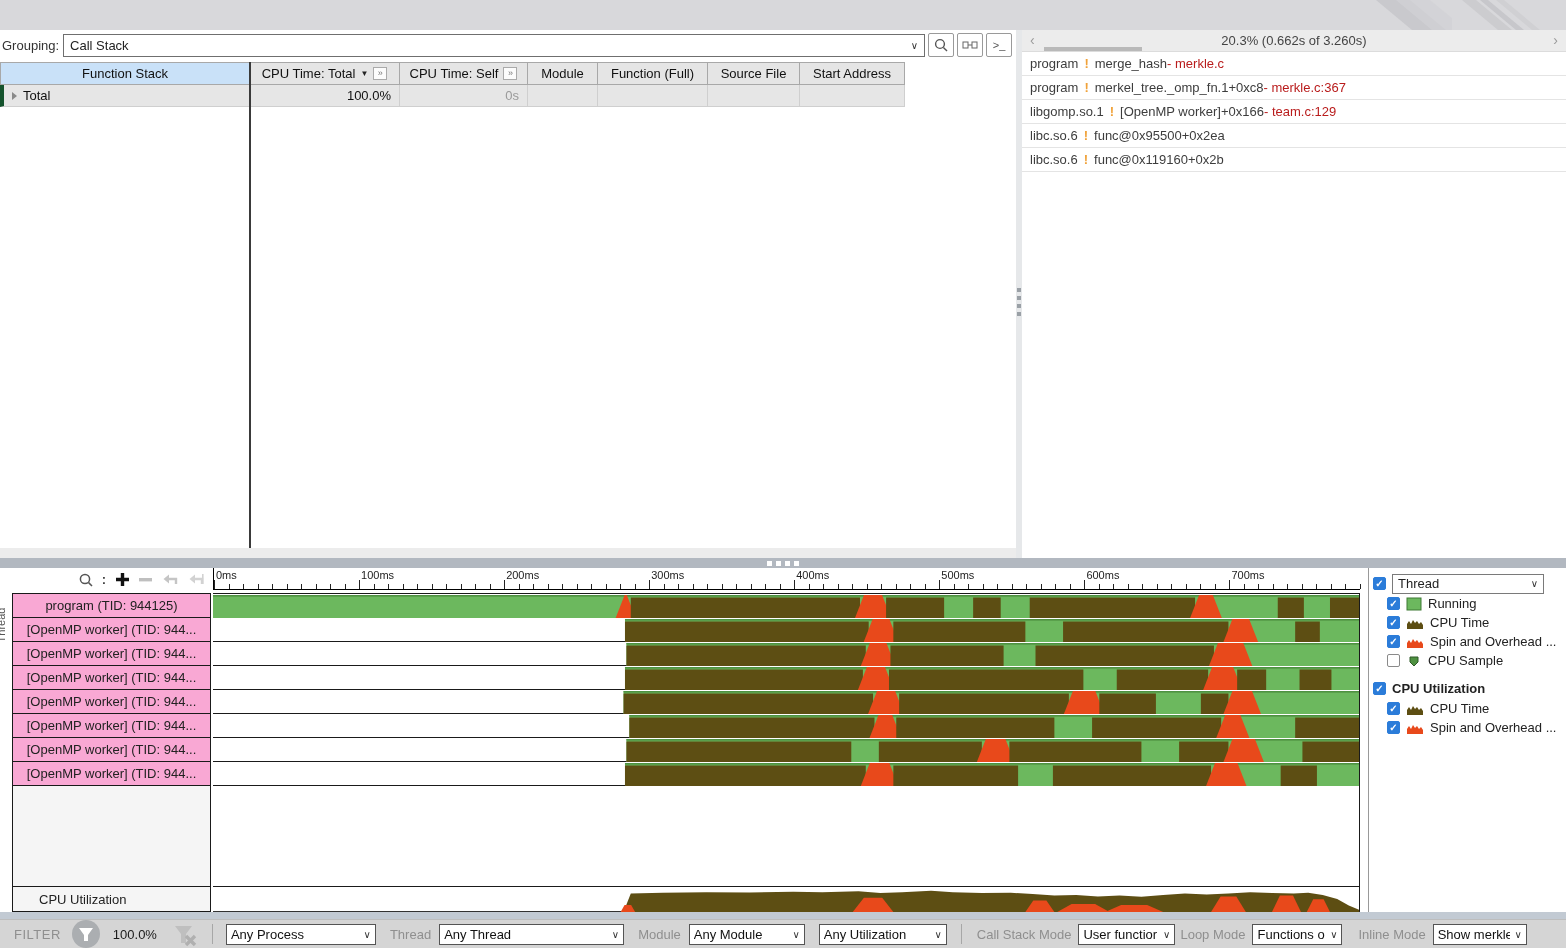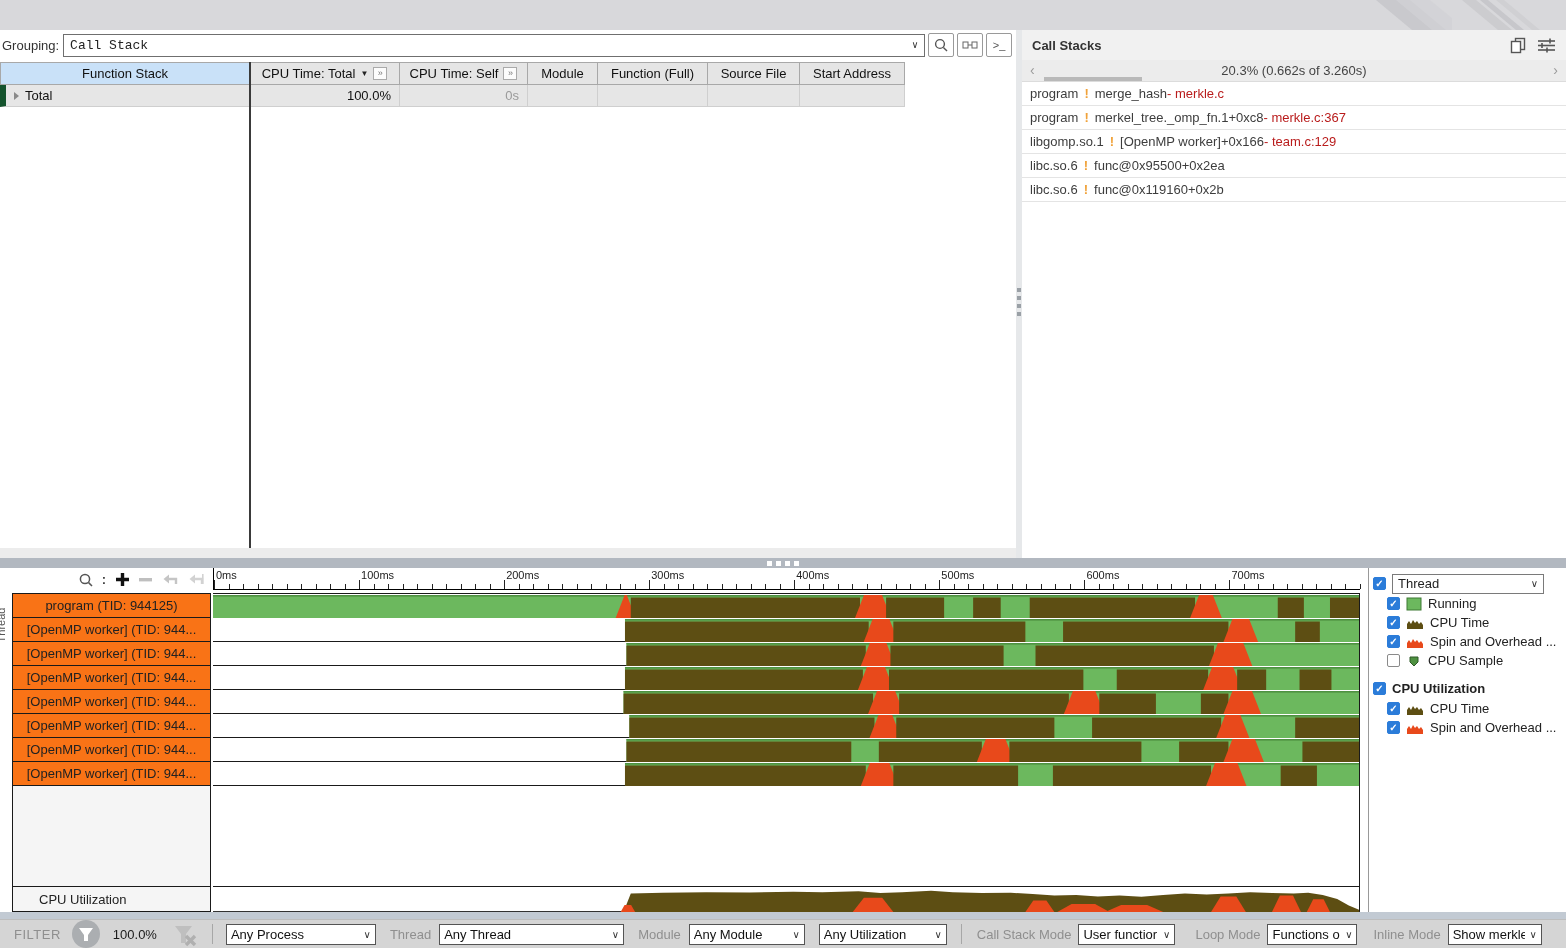--- a/index.html
+++ b/index.html
@@ -15,39 +15,39 @@
   .tabs { display:flex; align-items:stretch; }
   .tab { padding:0 13px; display:flex; align-items:center; color:#1b1b1b; white-space:nowrap; cursor:default; }
   .tab.active { background:#ffffff; }
   .deco { position:absolute; right:0; top:0; height:30px; }
 
   
   .lpanel { left:0; top:30px; width:1016px; height:528px; background:#fff; }
   .grouprow { position:absolute; left:0; top:0; width:1016px; height:30px; display:flex; align-items:center; }
   .grouplabel { margin-left:2px; color:#333; }
   .gselect { margin-left:4px; width:862px; height:23px; border:1px solid #6f6f6f; background:#fff;
-             display:flex; align-items:center; padding:0 6px;font-family:Liberation Mono, monospace; }
+             display:flex; align-items:center; padding:0 6px; }
   .gselect .arr, .fsel .arr, .lg-select .arr { margin-left:auto; font-size:10px; color:#333; padding-left:4px; }
   .gbtn { width:26px; height:24px; border:1px solid #9a9a9a; border-radius:2px; background:#fff; margin-left:3px;
           display:flex; align-items:center; justify-content:center; color:#555; font-size:11px; }
 
   
   .grid { position:absolute; left:0; top:32px; }
   .ghead, .grow { display:flex; }
   .hc { height:23px; background:#e5e5e5; border:1px solid #a8a8a8; border-left:none;
         display:flex; align-items:center; justify-content:center; position:relative; color:#111; }
   .hc:first-child { border-left:1px solid #a8a8a8; }
   .hc0 { background:#c9e1f8; }
   .c0{width:250px}.c1{width:150px}.c2{width:128px}.c3{width:70px}.c4{width:110px}.c5{width:92px}.c6{width:105px}
   .sortarr { font-size:8px; margin-left:5px; color:#222; }
   .hmore { margin-left:5px; width:14px; height:13px; border:1px solid #aaa; background:#fcfcfc;
            font-size:9px; line-height:11px; color:#777; text-align:center; }
   .rc { height:22px; background:#e6e6e6; border-right:1px solid #cfcfcf; border-bottom:1px solid #cfcfcf;
         display:flex; align-items:center; padding:0 8px; color:#111; }
-  .rc:first-child { border-left:6px solid #14532d; }
+  .rc:first-child { border-left:4px solid #14532d; }
   .rc.num { justify-content:flex-end; }
   .dim { color:#9a9a9a; }
   .expander { width:0; height:0; border-left:5px solid #8a8a8a; border-top:4px solid transparent;
               border-bottom:4px solid transparent; margin-right:6px; }
   .colline { position:absolute; left:249px; top:32px; width:2px; height:486px; background:#3a3a3a; }
   .lscroll { position:absolute; left:0; top:518px; width:1016px; height:10px; background:#ececec; }
 
   
   .vsplit { left:1016px; top:30px; width:6px; height:528px; background:#e6e8ea; }
   .vdot { position:absolute; left:1px; width:4px; height:4px; background:#9aa0a6; }
@@ -77,21 +77,21 @@
                 justify-content:flex-end; gap:9px; padding-right:9px; }
   .tl-ruler { position:absolute; left:213px; top:0; width:1147px; height:22px;
               border-bottom:1px solid #000; border-left:1px solid #000; }
   .tick { position:absolute; bottom:0; width:1px; height:5px; background:#222; }
   .tick.major { height:9px; }
   .tlab { position:absolute; top:1px; font-size:11px; color:#222; white-space:nowrap; }
   .tl-gutter { position:absolute; left:0; top:25px; width:12px; height:200px; }
   .tl-gutter span { position:absolute; left:-16px; top:26px; transform:rotate(-90deg); font-size:11px; color:#555; }
   .tl-labelcol { position:absolute; left:12px; top:25px; width:199px; height:293px; background:#f5f5f5;
                  border-left:1px solid #1a1a1a; border-right:1px solid #1a1a1a; border-top:1px solid #1a1a1a; }
-  .tl-row-label { height:24px; border-bottom:1px solid #1a1a1a; background:#f97316; display:flex;
+  .tl-row-label { height:24px; border-bottom:1px solid #1a1a1a; background:#f9a8d4; display:flex;
                   align-items:center; justify-content:center; color:#222; white-space:nowrap; overflow:hidden; }
   .tl-chartcol { position:absolute; left:213px; top:25px; width:1147px; height:293px; background:#fff;
                  border-right:1px solid #1a1a1a; border-top:1px solid #1a1a1a; }
   .tl-row { height:24px; border-bottom:1px solid #1a1a1a; position:relative; }
   .tl-row svg, .tl-cpuchart svg { display:block; }
   .tl-cpulabel { position:absolute; left:12px; top:318px; width:199px; height:26px; background:#f5f5f5;
                  border:1px solid #1a1a1a; display:flex; align-items:center; padding-left:26px; color:#222; }
   .tl-cpuchart { position:absolute; left:213px; top:318px; width:1147px; height:26px; background:#fff;
                  border-top:1px solid #1a1a1a; border-bottom:1px solid #333; border-right:1px solid #1a1a1a; }
 
@@ -204,39 +204,20 @@
 </div>
 
 <div class="abs vsplit">
   <div class="vdot" style="top:258px"></div>
     <div class="vdot" style="top:266px"></div>
   <div class="vdot" style="top:274px"></div>
     <div class="vdot" style="top:282px"></div>
 </div>
 
 <div class="abs rpanel">
-  <div class="cs-head">
-    <span class="cs-title">Call Stacks</span>
-    <span class="cs-icons">
-      <svg width="17" height="17">
-          <rect x="5.5" y="1.5" width="9" height="11" fill="none" stroke="#555" stroke-width="1.4"></rect>
-          <rect x="1.5" y="4.5" width="9" height="11" fill="#fff" stroke="#555" stroke-width="1.4"></rect>
-        </svg>
-      <svg width="19" height="17">
-          <g stroke="#555" stroke-width="1.6">
-            <line x1="1" y1="4" x2="18" y2="4"></line>
-            <line x1="1" y1="8.5" x2="18" y2="8.5"></line>
-            <line x1="1" y1="13" x2="18" y2="13"></line>
-            <line x1="13" y1="1.4" x2="13" y2="6.6"></line>
-            <line x1="5" y1="5.9" x2="5" y2="11.1"></line>
-            <line x1="10" y1="10.4" x2="10" y2="15.6"></line>
-          </g>
-        </svg>
-    </span>
-  </div>
   <div class="cs-viewport">
     <span class="vp-chev" style="left:8px">‹</span>
     <span>20.3% (0.662s of 3.260s)</span>
     <span class="vp-chev" style="right:8px">›</span>
     <span class="minibar"></span>
   </div>
   <div id="cs-entries">
       <div class="cs-entry">
         <span>program</span>
         <span class="bang">!</span>
@@ -622,21 +603,21 @@
   <div class="fsel" style="margin-left:14px;width:128px">
     <span>Any Utilization</span>
       <span class="arr">∨</span>
   </div>
   <span class="fdivider" style="margin-left:14px"></span>
   <span class="flabel" style="margin-left:15px">Call Stack Mode</span>
   <div class="fsel" style="margin-left:7px;width:97px">
     <span>User functior</span>
       <span class="arr">∨</span>
   </div>
-  <span class="flabel" style="margin-left:20px">Loop Mode</span>
+  <span class="flabel" style="margin-left:5px">Loop Mode</span>
   <div class="fsel" style="margin-left:7px;width:90px">
     <span>Functions o</span>
       <span class="arr">∨</span>
   </div>
   <span class="flabel" style="margin-left:16px">Inline Mode</span>
   <div class="fsel" style="margin-left:7px;width:94px">
     <span>Show merkle f</span>
       <span class="arr">∨</span>
   </div>
 </div>

